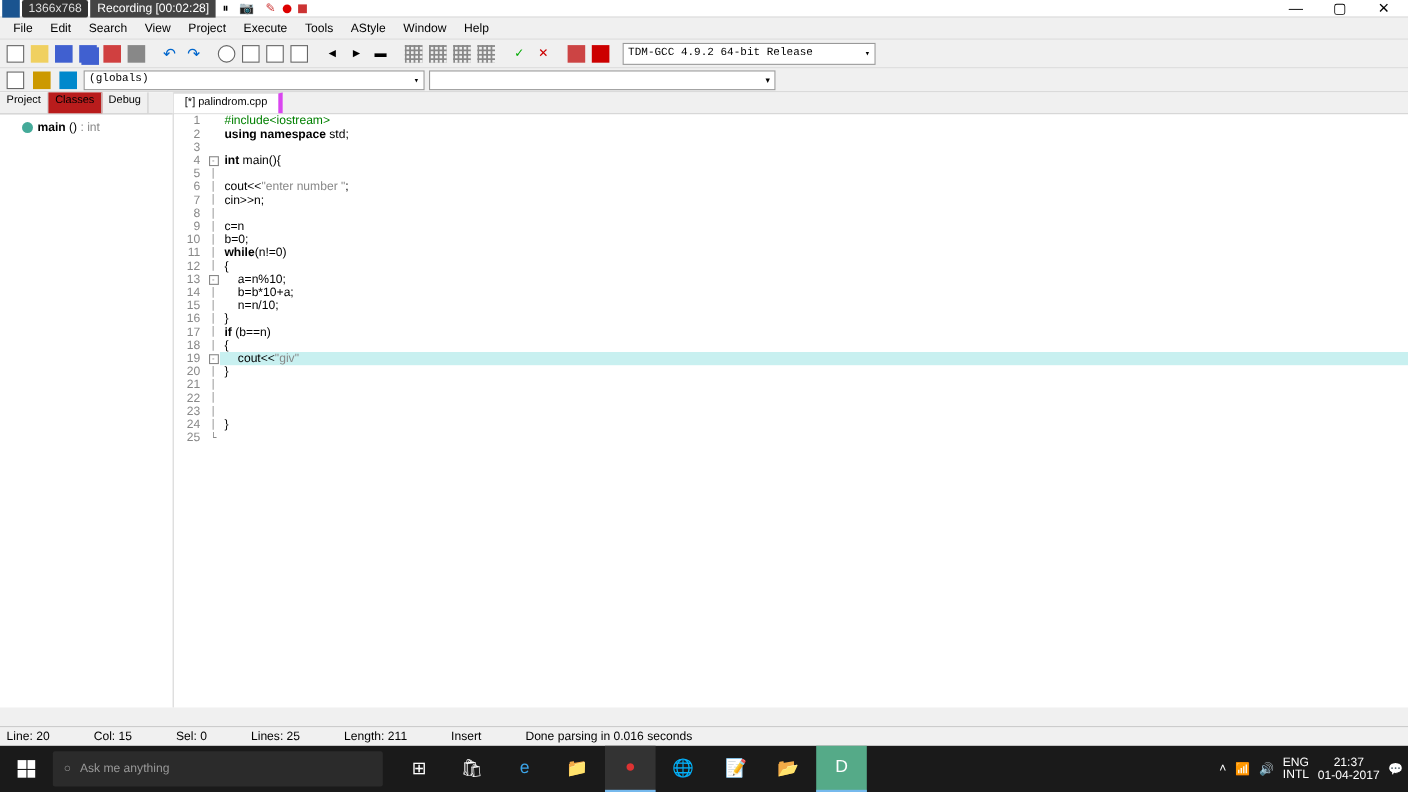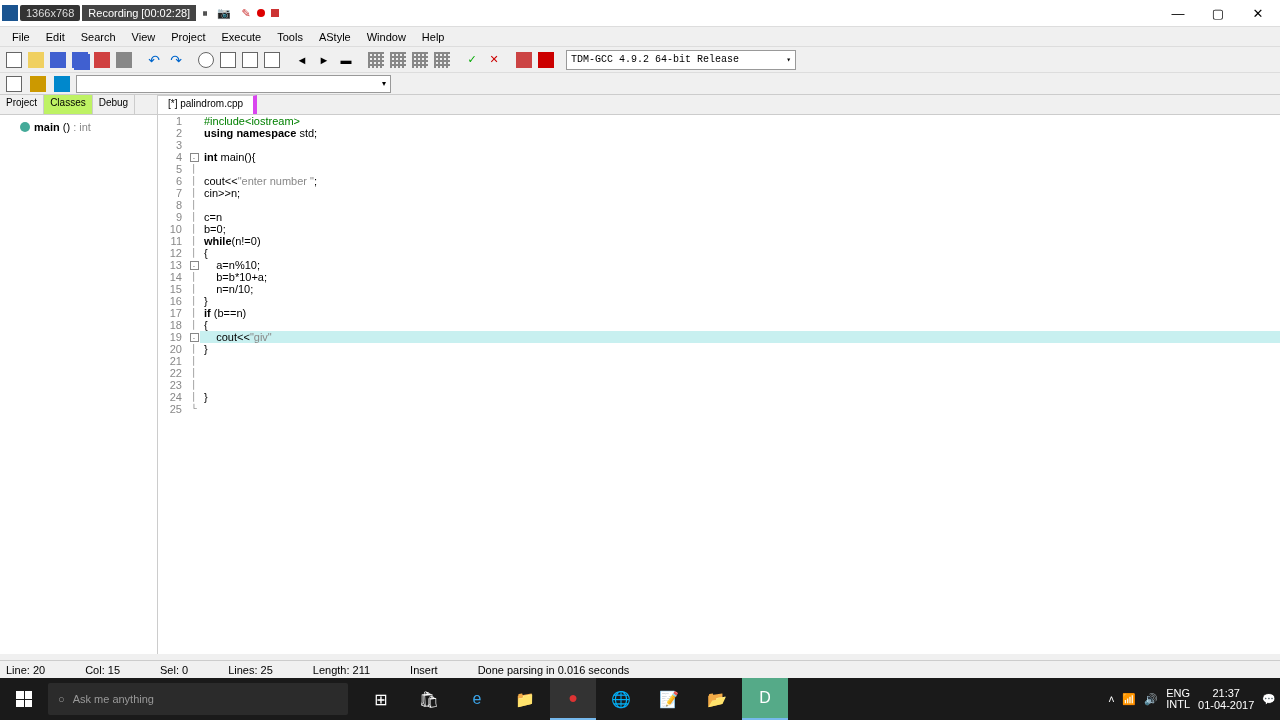--- a/index.html
+++ b/index.html
@@ -1,17 +1,17 @@
 <!DOCTYPE html>
 <html><head>
 <meta charset="utf-8">
 <style>
 * { margin:0; padding:0; box-sizing:border-box; font-family:Tahoma,Arial,sans-serif; font-size:11px; }
 body { background:#f0f0f0; width:1280px; height:720px; overflow:hidden; position:relative; }
-.titlebar { height:26px; background:#fff; display:flex; align-items:center; padding:0 2px; }
+.titlebar { height:15px; background:#fff; display:flex; align-items:center; padding:0 2px; }
 .titlebar-left { display:flex; align-items:center; gap:2px; }
 .app-icon { width:16px; height:16px; background:#1a5490; }
 .rec-badge { background:#333; color:#ddd; padding:2px 6px; font-size:10px; border-radius:2px; display:flex; align-items:center; gap:4px; }
 .rec-label { background:#444; color:#fff; padding:2px 6px; font-size:10px; }
 .rec-dot { width:8px; height:8px; background:#d00; border-radius:50%; display:inline-block; }
 .winbtns { margin-left:auto; display:flex; }
 .winbtn { width:40px; height:22px; display:flex; align-items:center; justify-content:center; font-size:13px; }
 .menubar { height:20px; background:#f0f0f0; display:flex; align-items:center; padding:0 4px; border-top:1px solid #ddd; }
 .menuitem { padding:2px 8px; }
 .toolbar { height:26px; background:#f0f0f0; display:flex; align-items:center; padding:0 4px; gap:2px; border-top:1px solid #ddd; }
@@ -21,21 +21,21 @@
 .compiler-dd::after { content:'▾'; margin-left:auto; font-size:8px; }
 .toolbar2 { height:22px; background:#f0f0f0; display:flex; align-items:center; padding:0 4px; gap:4px; border-top:1px solid #ddd; }
 .scope-dd { width:310px; height:18px; background:#fff; border:1px solid #999; padding:0 4px; font-family:'Courier New',monospace; font-size:10px; display:flex; align-items:center; }
 .scope-dd::after { content:'▾'; margin-left:auto; font-size:8px; }
 .scope-dd2 { width:315px; height:18px; background:#fff; border:1px solid #999; display:flex; align-items:center; }
 .scope-dd2::after { content:'▾'; margin-left:auto; margin-right:4px; font-size:8px; }
 .main-area { display:flex; height:560px; background:#fff; border-top:1px solid #ccc; }
 .sidebar { width:158px; background:#fff; border-right:1px solid #ccc; }
 .side-tabs { display:flex; background:#f0f0f0; height:20px; border-bottom:1px solid #ccc; }
 .side-tab { padding:2px 6px; font-size:10px; border-right:1px solid #ccc; }
-.side-tab.active { background:#bef264; }
+.side-tab.active { background:#b91c1c; }
 .side-content { padding:4px; }
 .tree-item { display:flex; align-items:center; gap:4px; padding:2px 0; padding-left:16px; }
 .tree-icon { width:10px; height:10px; background:#4a9; border-radius:50%; }
 .editor-area { flex:1; display:flex; flex-direction:column; }
 .file-tabs { height:20px; background:#f0f0f0; display:flex; border-bottom:1px solid #ccc; }
 .file-tab { padding:2px 10px; background:#fff; border-right:4px solid #d946ef; border-top:1px solid #ccc; font-size:10px; }
 .code-area { flex:1; display:flex; font-family:Consolas,'Courier New',monospace; font-size:11px; background:#fff; overflow:hidden; }
 .gutter { width:30px; text-align:right; padding-right:6px; color:#888; background:#fff; line-height:12px; }
 .gutter div { height:12px; }
 .fold-col { width:12px; background:#fff; line-height:12px; }
@@ -182,20 +182,21 @@
 <div class="toolbar2">
   <div class="tb-btn">
       <span class="tbicon ic-new"></span>
     </div>
   <div class="tb-btn">
       <span class="tbicon" style="background:#c90;"></span>
     </div>
   <div class="tb-btn">
       <span class="tbicon" style="background:#08c;"></span>
     </div>
+  <div class="scope-dd">(globals)</div>
   <div class="scope-dd2"></div>
 </div>
 
 <div class="main-area">
   <div class="sidebar">
     <div class="side-tabs">
       <div class="side-tab">Project</div>
       <div class="side-tab active">Classes</div>
       <div class="side-tab">Debug</div>
     </div>

